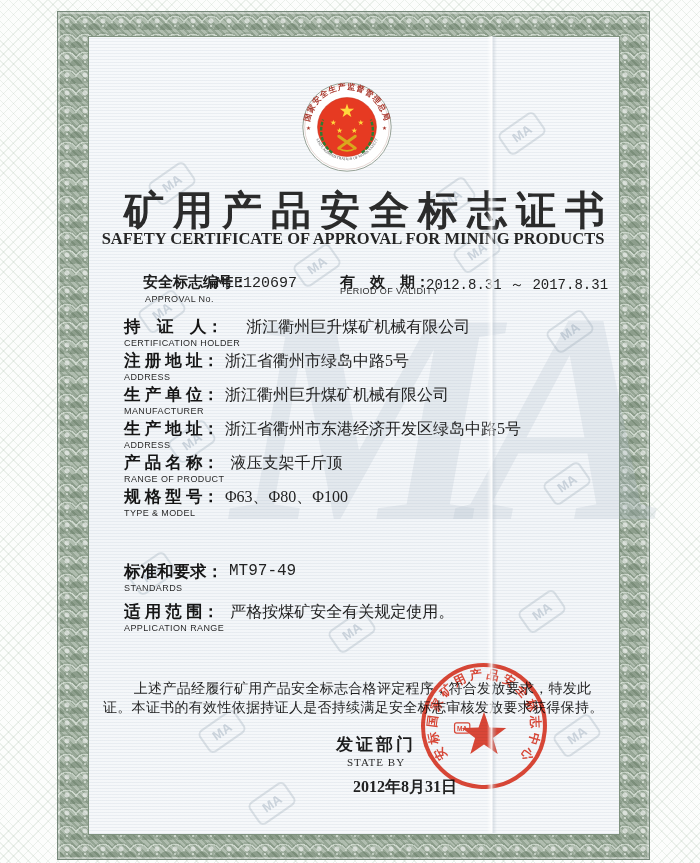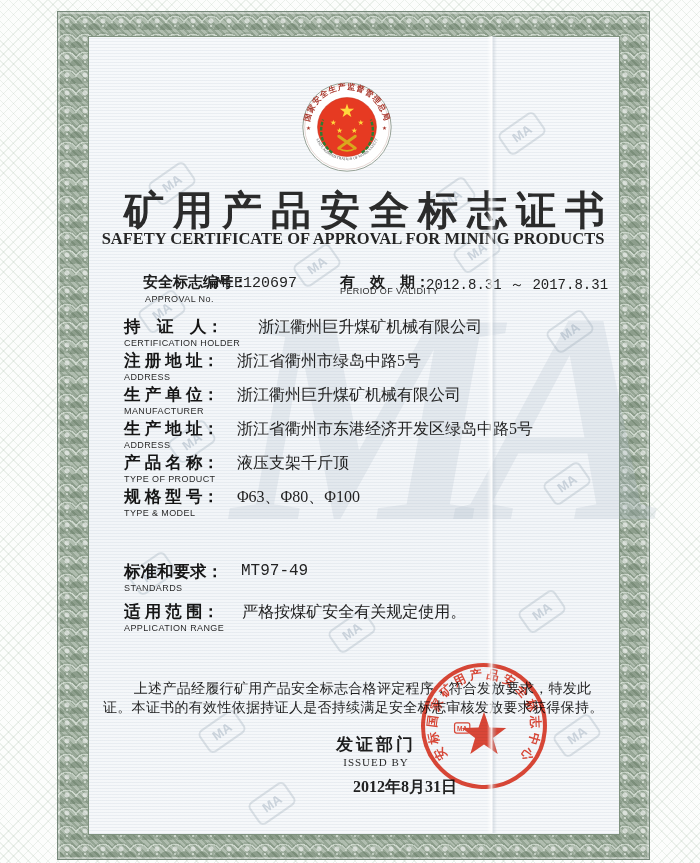--- a/index.html
+++ b/index.html
@@ -47,21 +47,21 @@
   .lab{font-weight:700;font-size:15px;color:#1c1c1c;white-space:pre;}
   .en{font-family:"Liberation Sans",sans-serif;font-size:9px;letter-spacing:.4px;color:#2a2a2a;white-space:nowrap;}
   .mono{font-family:"Liberation Mono","DejaVu Sans Mono",monospace;}
   .ap-label{left:143px;top:273px;}
   .ap-en{left:145px;top:294px;}
   .ap-value{left:216px;top:275px;font-size:15px;}
   .va-label{left:340px;top:273px;text-align:right;}
   .va-en{left:340px;top:286px;}
   .va-value{left:426px;top:276px;font-size:14px;white-space:nowrap;}
   
-  .frow{left:124px;display:flex;align-items:flex-start;white-space:nowrap;gap:12px;}
+  .frow{left:124px;display:flex;align-items:flex-start;white-space:nowrap;}
   .flabel{display:flex;flex-direction:column;}
   .lcn{font-weight:700;font-size:16.5px;color:#151515;white-space:pre;}
   .frow .en{margin-top:0px;}
   .fval{font-size:16px;margin:1px 0 0 6px;color:#222;}
   .r0{top:316px}.r1{top:350px}.r2{top:384px}.r3{top:418px}.r4{top:452px}.r5{top:486px}
   .r6{top:561px}.r7{top:601px}.r8{top:641px}
   
   .decl{left:103px;top:679px;width:505px;font-size:14px;line-height:19px;
         text-indent:2.2em;letter-spacing:.3px;color:#1f1f1f;}
   
@@ -198,21 +198,21 @@
     <div class="frow r3">
       <div class="flabel">
           <span class="lcn">生 产 地 址：</span>
           <span class="en">ADDRESS</span>
         </div>
       <span class="fval">浙江省衢州市东港经济开发区绿岛中路5号</span>
     </div>
     <div class="frow r4">
       <div class="flabel">
           <span class="lcn">产 品 名 称：</span>
-          <span class="en">TYPE OF PRODUCT</span>
+          <span class="en">RANGE OF PRODUCT</span>
         </div>
       <span class="fval">液压支架千斤顶</span>
     </div>
     <div class="frow r5">
       <div class="flabel">
           <span class="lcn">规 格 型 号：</span>
           <span class="en">TYPE &amp; MODEL</span>
         </div>
       <span class="fval">Φ63、Φ80、Φ100</span>
     </div>
@@ -228,21 +228,21 @@
           <span class="lcn">适 用 范 围：</span>
           <span class="en">APPLICATION RANGE</span>
         </div>
       <span class="fval">严格按煤矿安全有关规定使用。</span>
     </div>
 
     <div class="decl">上述产品经履行矿用产品安全标志合格评定程序，符合发放要求，特发此证。本证书的有效性依据持证人是否持续满足安全标志审核发放要求获得保持。</div>
 
     <div class="issuer">
       <div class="dept">发证部门</div>
-      <div class="en">ISSUED BY</div>
+      <div class="en">STATE BY</div>
     </div>
     <div class="issue-date">2012年8月31日</div>
 
   </div>
 
   <div class="stamp">
     <svg viewBox="0 0 130 130" width="132" height="132">
       <g transform="rotate(-40 65 65)">
         <circle cx="65" cy="65" r="60" fill="none" stroke="#e0301c" stroke-width="4"></circle>
         <defs>

